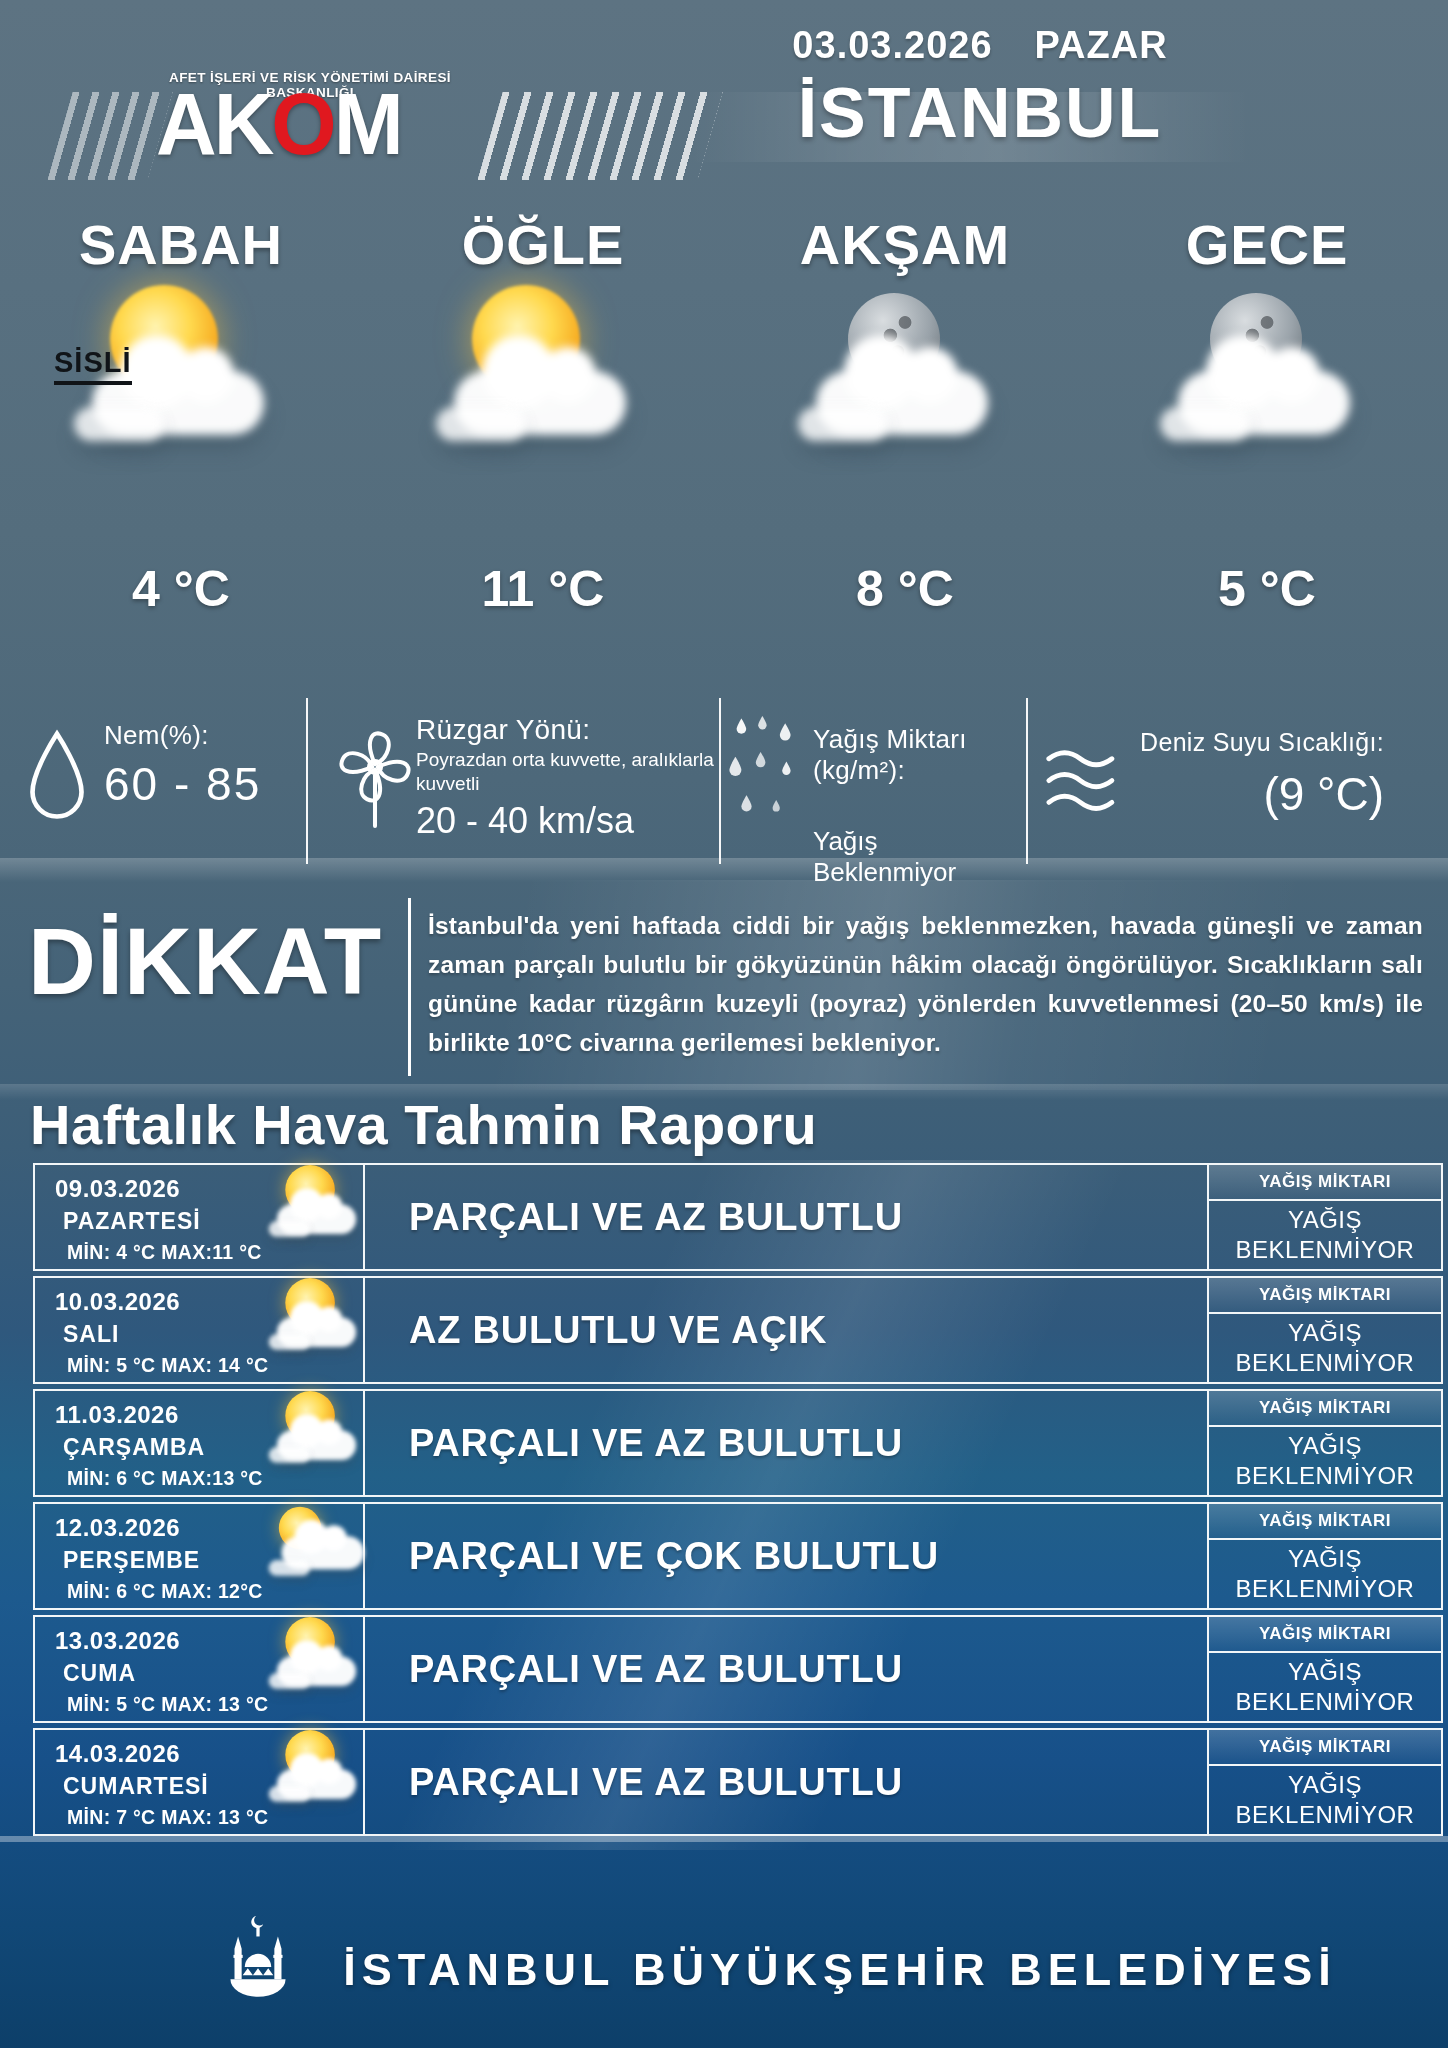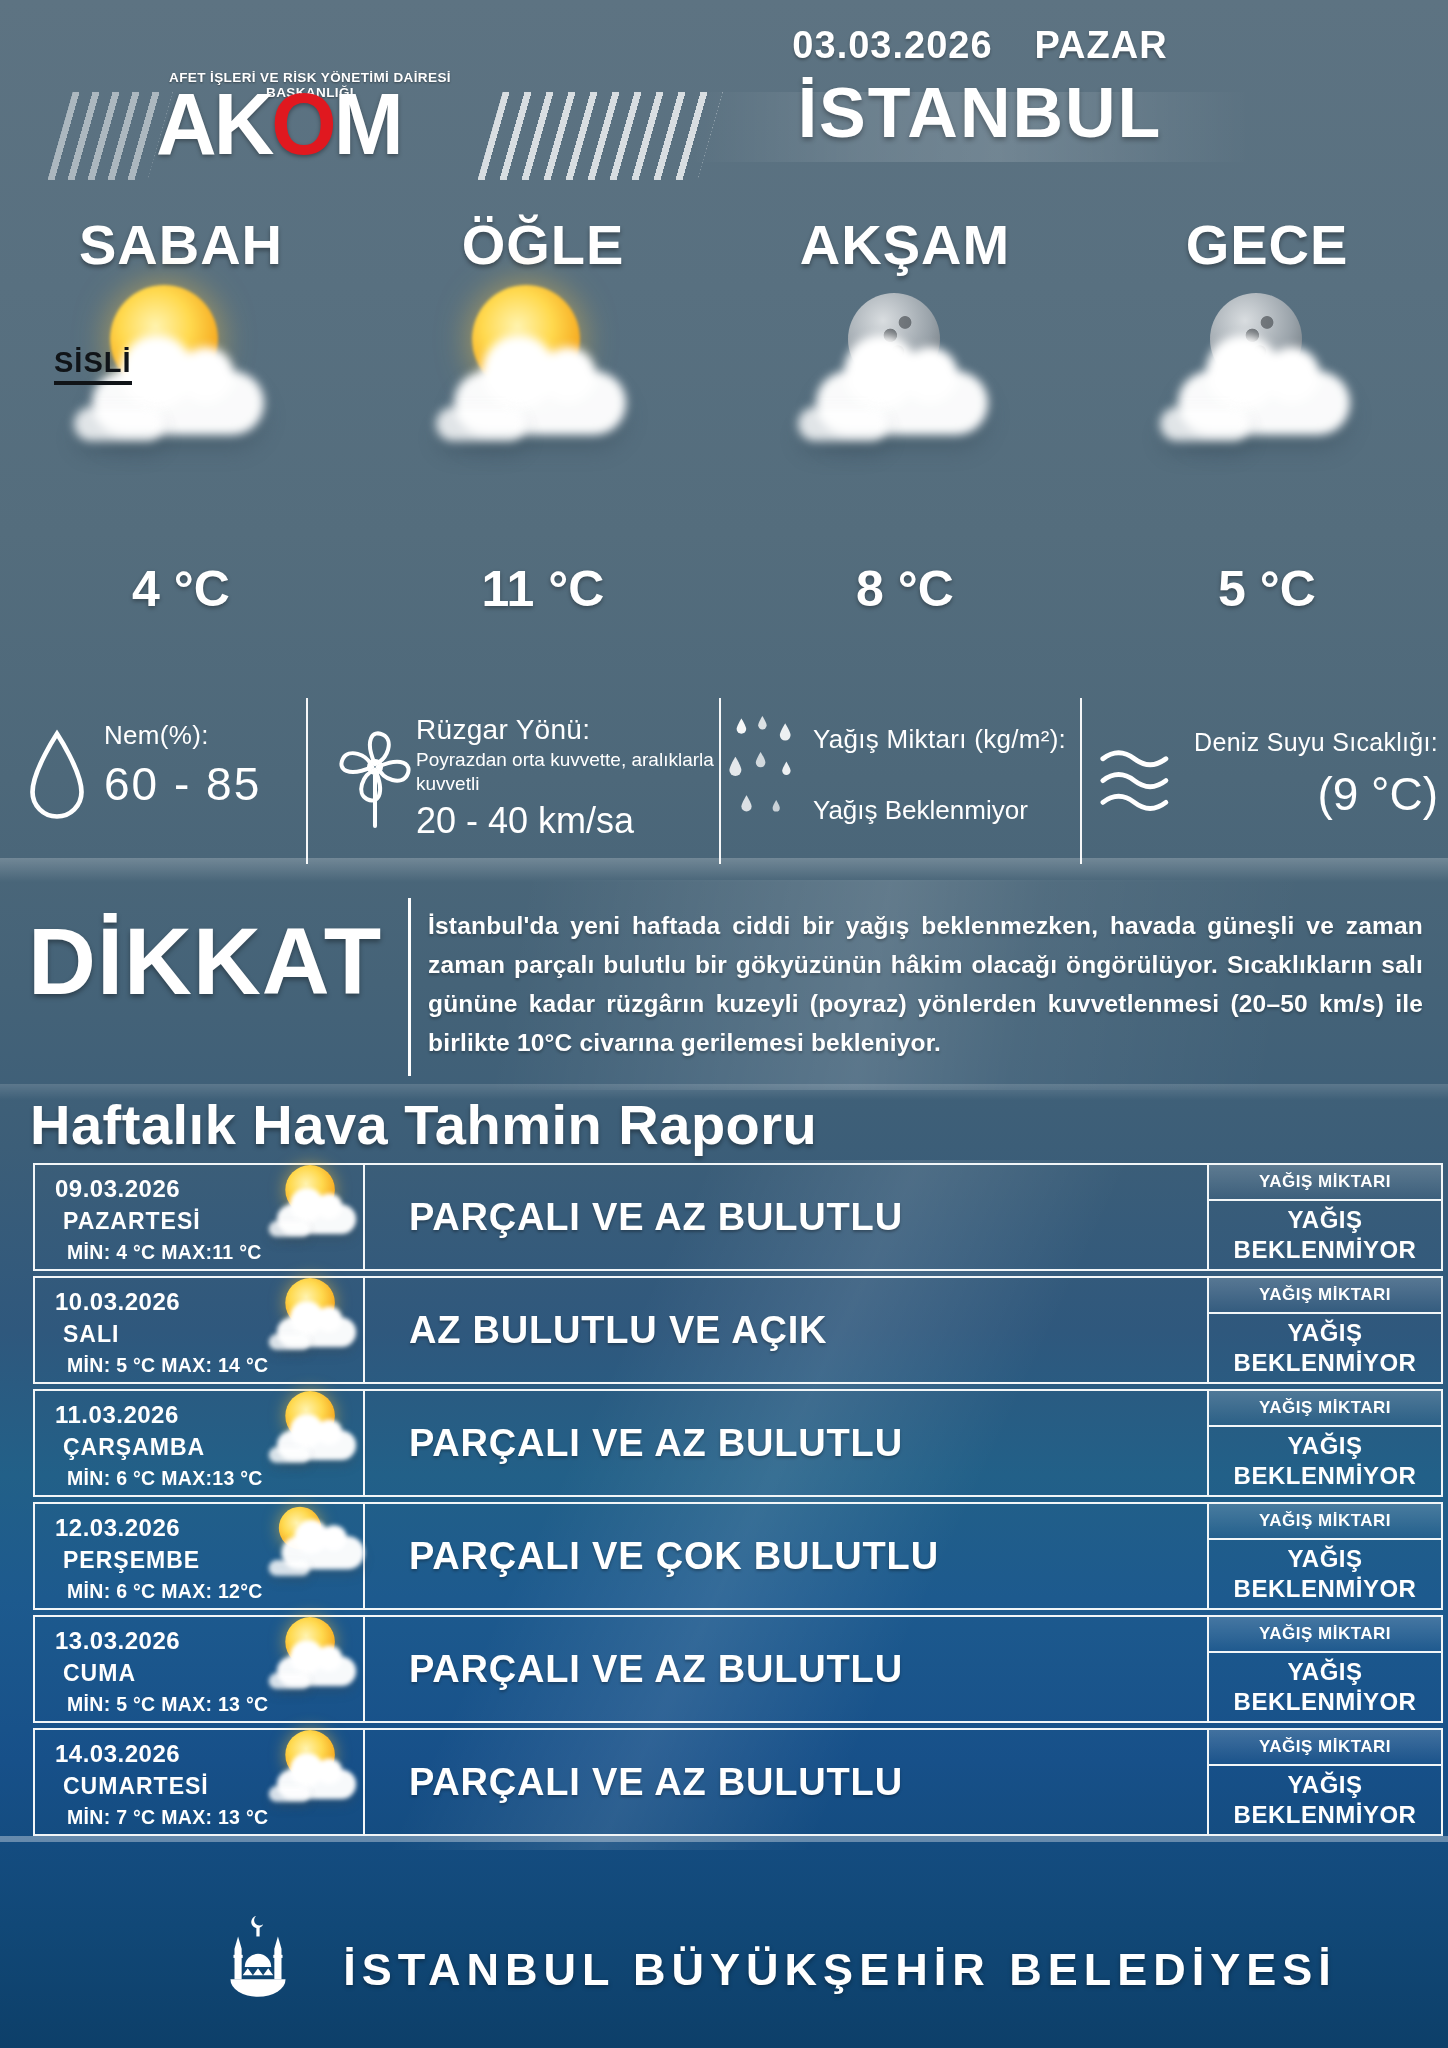--- a/index.html
+++ b/index.html
@@ -80,21 +80,21 @@
     background:#fff; border-radius:50%; }
   .cloud.c2 { left:8px; top:122px; width:90px; height:34px; opacity:.85; }
   .wicon.variant-cloudy .sun { left:30px; top:6px; width:92px; height:92px; }
   .wicon.variant-cloudy .cloud.c1 { left:36px; top:70px; width:180px; height:72px; }
 
   
   #metrics { position:absolute; left:0; top:698px; width:1448px; height:166px; display:flex; }
   .metric { position:relative; height:100%; }
   .metric + .metric { border-left:2px solid rgba(255,255,255,.95); }
   #metric-humidity { width:306px; } #metric-wind { width:413px; }
-  #metric-precip { width:361px; } #metric-sea { width:368px; }
+  #metric-precip { width:307px; } #metric-sea { width:368px; }
   .micon { position:absolute; }
   .mlabel { font-size:26px; font-weight:normal; letter-spacing:.3px; }
   .mdesc  { font-size:19px; line-height:24px; margin-top:2px; }
   .mvalue { font-weight:normal; }
   #metric-humidity .micon { left:22px; top:28px; }
   #metric-humidity .mtext { position:absolute; left:104px; top:22px; }
   #metric-humidity .mvalue { font-size:46px; margin-top:6px; letter-spacing:2px; }
   #metric-wind .micon { left:24px; top:26px; }
   #metric-wind .mtext { position:absolute; left:108px; top:16px; }
   #metric-wind .mlabel { font-size:28px; }
@@ -126,21 +126,21 @@
   .d-minmax { font-size:19.5px; font-weight:bold; margin-top:6px; letter-spacing:.3px;margin-left:12px; }
   .mini-wrap { position:absolute; right:-14px; top:0; width:112px; height:104px; overflow:visible; }
   .mini-wrap .wicon { transform:scale(.46); transform-origin:0 0; margin:0; }
   .cell-cond { flex:1; display:flex; align-items:center; padding-left:44px;
     font-size:38px; font-weight:bold; letter-spacing:.8px; text-shadow:0 2px 3px rgba(0,0,0,.3); }
   .cell-precip { width:234px; border-left:2px solid #f2f6f8; display:flex; flex-direction:column; }
   .p-head { height:36px; border-bottom:2px solid #f2f6f8; display:flex; align-items:center; justify-content:center;
     font-size:17px; font-weight:bold; letter-spacing:.5px;
     background:linear-gradient(180deg, rgba(255,255,255,.18), rgba(255,255,255,.02)); }
   .p-val { flex:1; display:flex; align-items:center; justify-content:center; text-align:center;
-    font-size:24px; font-weight:bold; line-height:30px; padding:0 8px; letter-spacing:.5px; }
+    font-size:24px; font-weight:normal; line-height:30px; padding:0 8px; letter-spacing:.5px; }
 
   
   #footer { position:absolute; left:0; top:1908px; width:1448px; height:120px; }
   #ibb-logo { position:absolute; left:222px; top:6px; }
   #footer .org { position:absolute; left:310px; top:36px; width:1060px; text-align:center;
     font-size:45px; font-weight:bold; letter-spacing:6px; text-shadow:0 2px 4px rgba(0,0,0,.35); }
 </style>
 </head>
 <body>
 

